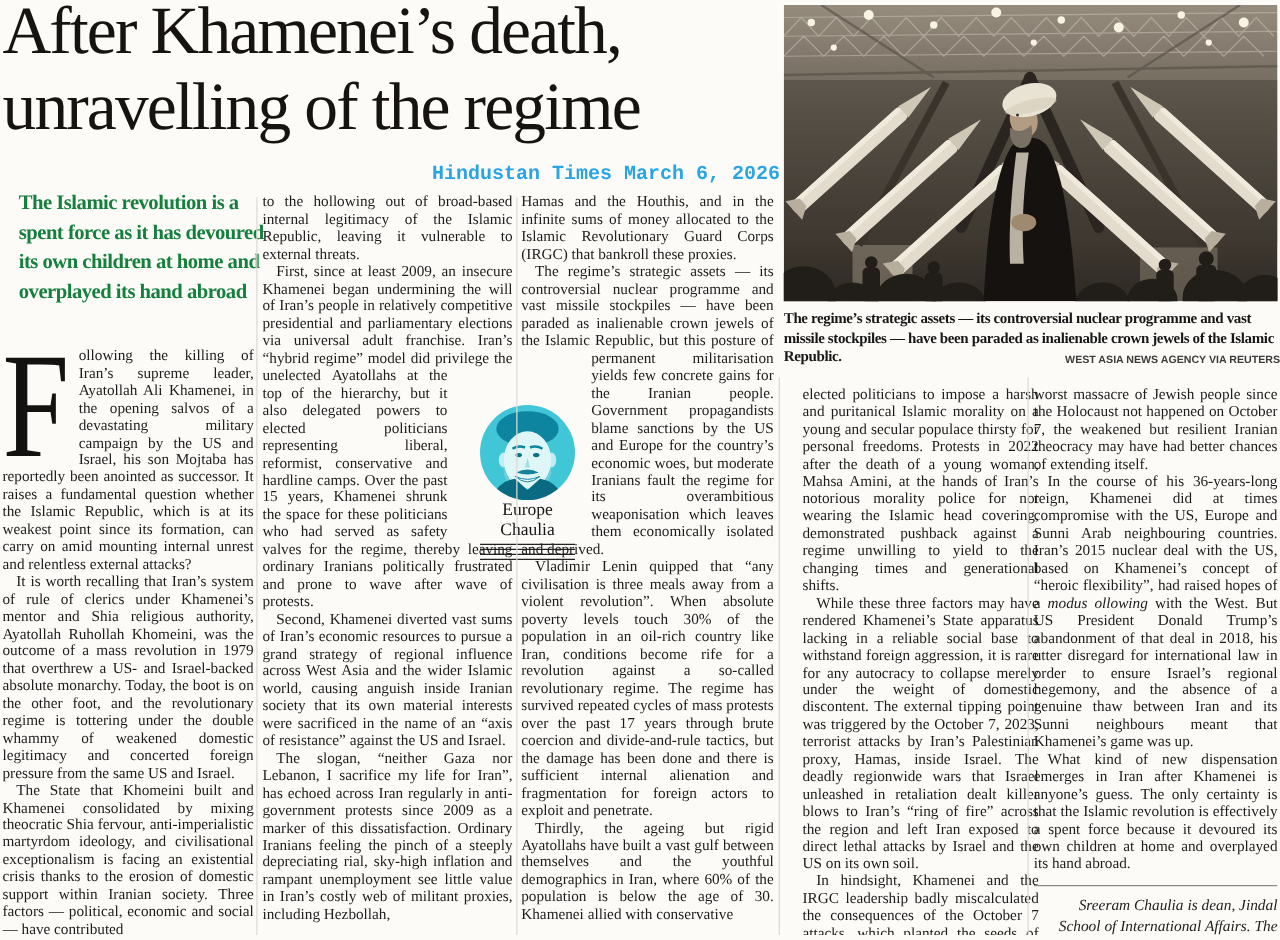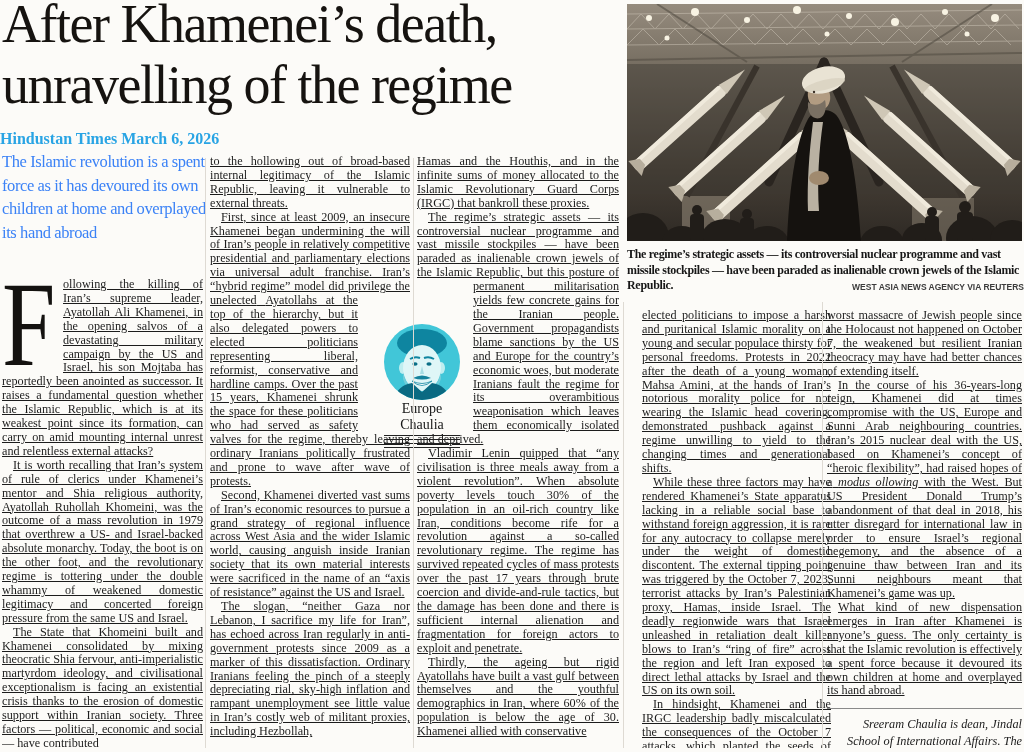--- a/index.html
+++ b/index.html
@@ -5,35 +5,35 @@
   html,body{margin:0;padding:0;}
   body{
     width:1024px;height:752px;position:relative;overflow:hidden;
     background:#fcfbf8;color:#1c1c1c;
     font-family:"Liberation Serif", serif;
   }
   .abs{position:absolute;}
   
   .headline{left:2px;top:-6px;width:624px;margin:0;font-weight:normal;color:#161310;}
   .headline .hl{display:block;font-size:54px;line-height:61px;letter-spacing:-1.5px;white-space:nowrap;}
-  .dateline{left:0;top:130px;width:624px;text-align:left;
-    font-family:Liberation Serif, serif;font-weight:bold;font-size:16px;color:#29a4e4;}
+  .dateline{left:0;top:130px;width:624px;text-align:right;
+    font-family:Liberation Mono, monospace;font-weight:bold;font-size:16px;color:#29a4e4;}
   
   .photo{left:627px;top:4px;width:395px;height:237px;margin:0;line-height:0;}
   .caption{left:627px;top:247px;width:397px;height:52px;
     font-weight:bold;font-size:12px;line-height:15.5px;letter-spacing:-0.3px;color:#171717;}
   .credit{position:absolute;right:0;bottom:4px;font-family:"Liberation Sans", sans-serif;
     font-weight:bold;font-size:8.5px;letter-spacing:0;color:#3c3c3c;margin-left:37px;}
   
-  .standfirst{left:2px;top:150px;width:206px;font-weight:normal;font-size:16.5px;
-    line-height:23.5px;letter-spacing:-0.4px;color:#3b82f6;}
+  .standfirst{left:15px;top:150px;width:206px;font-weight:bold;font-size:16.5px;
+    line-height:23.5px;letter-spacing:-0.4px;color:#15803d;}
   
   .col{overflow:hidden;}
   .col p{margin:0;text-indent:11px;text-align:justify;font-size:12.2px;line-height:13.9px;
-    hyphens:auto;text-decoration:underline;-webkit-hyphens:auto;}
+    hyphens:auto;-webkit-hyphens:auto;}
   .col p.first{text-indent:0;}
   #c1{left:2px;top:278px;width:201px;height:470px;}
   #c2{left:210px;top:155px;width:200px;height:593px;}
   #c3{left:417px;top:155px;width:202px;height:593px;}
   #c4{left:629px;top:309px;width:189px;height:439px;margin-left:13px;}
   #c5{left:827px;top:309px;width:195px;height:439px;}
   .dropcap{float:left;width:56px;height:96px;font-size:120px;line-height:94px;
     transform:scaleX(0.8);transform-origin:left center;margin-right:5px;color:#141210;}
   .cut-r{float:right;width:46px;height:134px;margin-left:6px;}
   .cut-l{float:left;width:50px;height:142px;margin-right:6px;}

